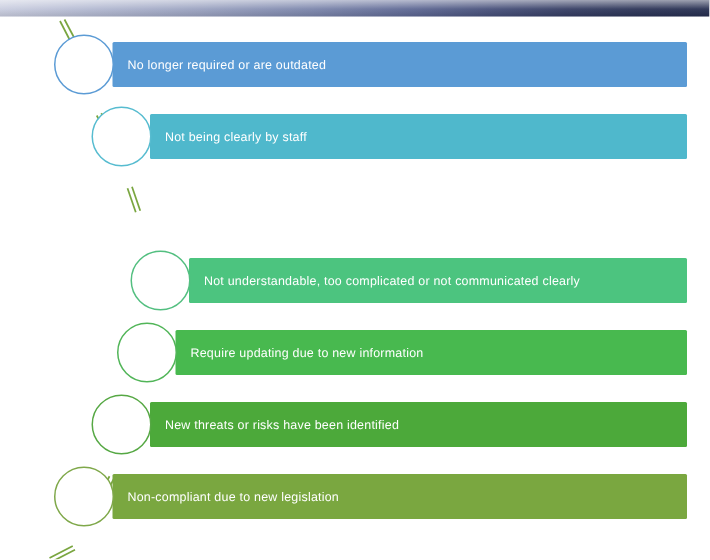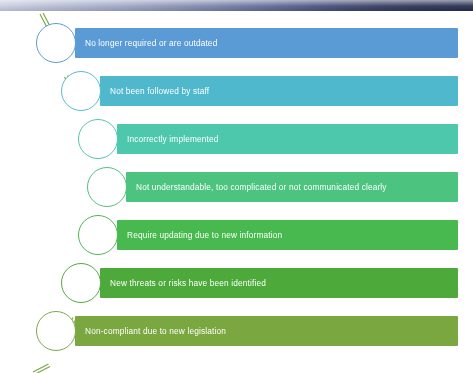--- a/index.html
+++ b/index.html
@@ -139,28 +139,23 @@
 
     <div class="row" style="left:0;top:17px;width:473px;text-align:center;">
       <div class="bar" style="left:75px;width:383px;background:#5b9bd5;"></div>
       <div class="node" style="left:36px;top:-5px;border-color:#5b9bd5;"></div>
       <div class="bar-label" style="left:85px;">No longer required or are outdated</div>
     </div>
 
     <div class="row" style="left:0;top:65px;width:473px;">
       <div class="bar" style="left:100px;width:358px;background:#4fb8cc;"></div>
       <div class="node" style="left:61px;top:-5px;border-color:#57bcd0;"></div>
-      <div class="bar-label" style="left:110px;">Not been followed by staff</div>
+      <div class="bar-label" style="left:110px;">Not being clearly by staff</div>
     </div>
 
-    <div class="row" style="left:0;top:113px;width:473px;">
-      <div class="bar" style="left:117px;width:341px;background:#4ec8ad;"></div>
-      <div class="node" style="left:78px;top:-5px;border-color:#55c6ad;"></div>
-      <div class="bar-label" style="left:127px;">Incorrectly implemented</div>
-    </div>
 
     <div class="row" style="left:0;top:161px;width:402px;">
       <div class="bar" style="left:126px;width:332px;background:#4cc47f;"></div>
       <div class="node" style="left:87px;top:-5px;border-color:#53bf80;"></div>
       <div class="bar-label" style="left:136px;">Not understandable, too complicated or not communicated clearly</div>
     </div>
 
     <div class="row" style="left:0;top:209px;width:473px;">
       <div class="bar" style="left:117px;width:341px;background:#48b94f;"></div>
       <div class="node" style="left:78px;top:-5px;border-color:#51b558;"></div>

